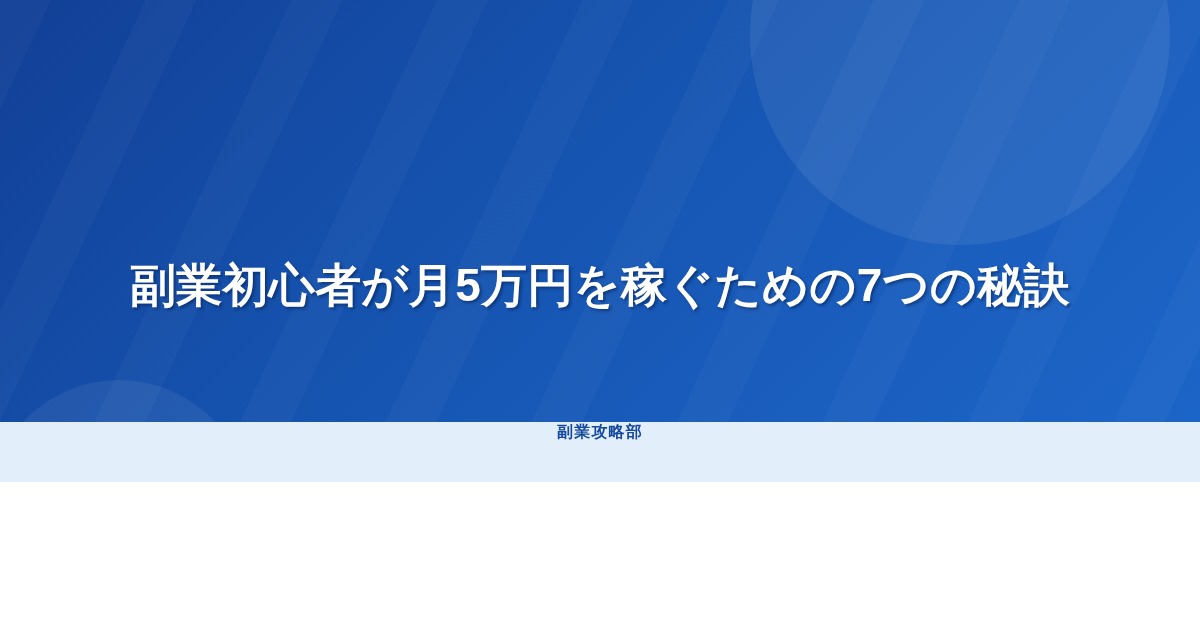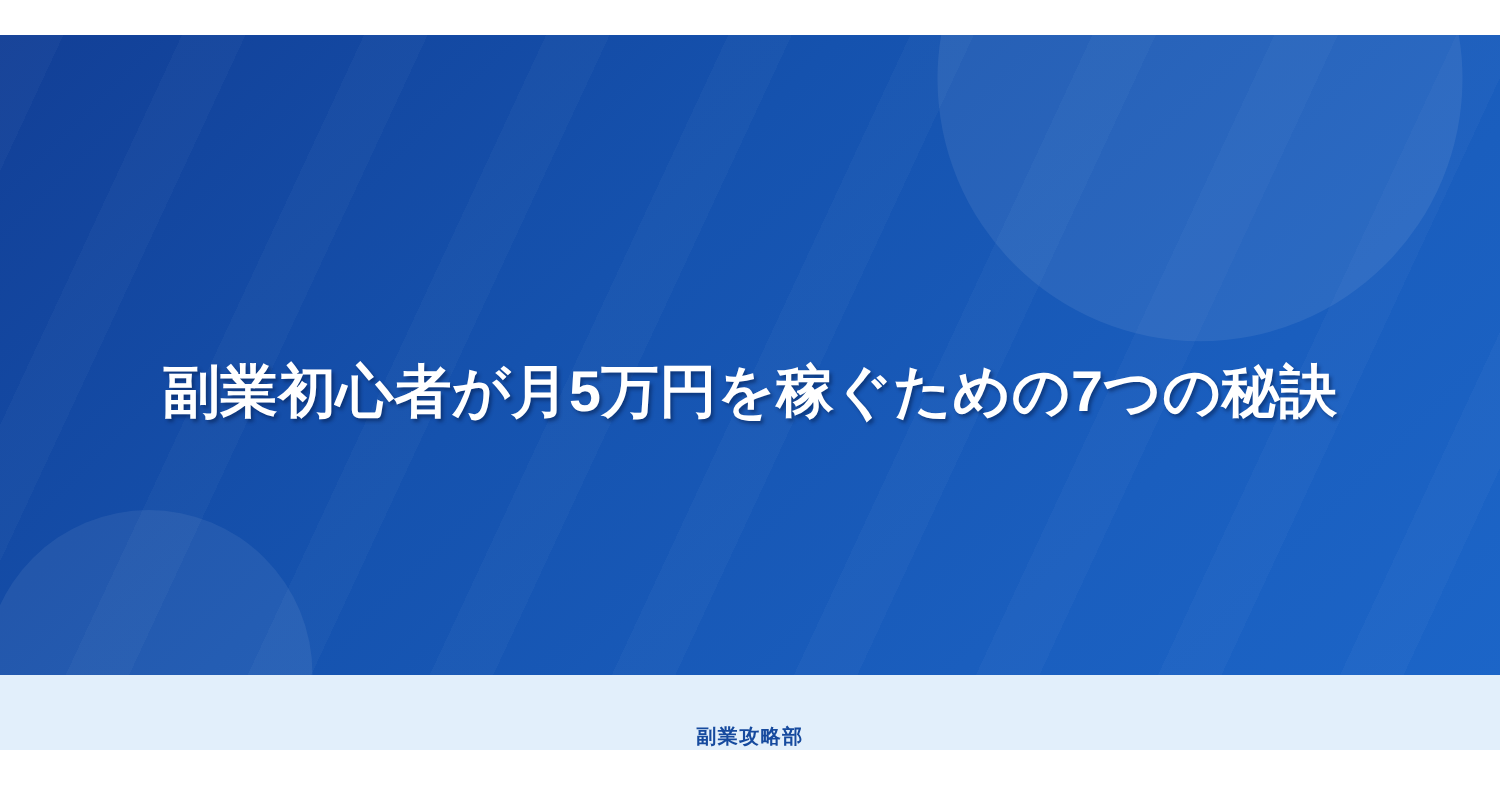--- a/index.html
+++ b/index.html
@@ -5,25 +5,24 @@
 <style>
   html, body {
     margin: 0;
     padding: 0;
     background: #ffffff;
   }
 
   .ogp-card {
     position: relative;
     width: 1200px;
-    height: 572px;
+    height: 482px;
     overflow: hidden;
     font-family: "Liberation Sans", "DejaVu Sans", sans-serif;
     background: #1450A8;
-    margin-top: 28px;
   }
 
   
   .bg-gradient {
     position: absolute;
     inset: 0;
     background: linear-gradient(135deg, #123F96 0%, #1552AE 38%, #1A5EBE 72%, #1C66C9 100%);
   }
 
   .bg-stripes {
@@ -87,21 +86,21 @@
 
   
   .footer-band {
     position: absolute;
     left: 0;
     right: 0;
     bottom: 0;
     height: 60px;
     background: #E2EFFB;
     display: flex;
-    align-items: flex-end;
+    align-items: flex-start;
     justify-content: center;
   }
 
   .site-name {
     font-size: 16px;
     font-weight: 700;
     color: #164A9E;
     letter-spacing: 1.2px;
   }
 </style>

